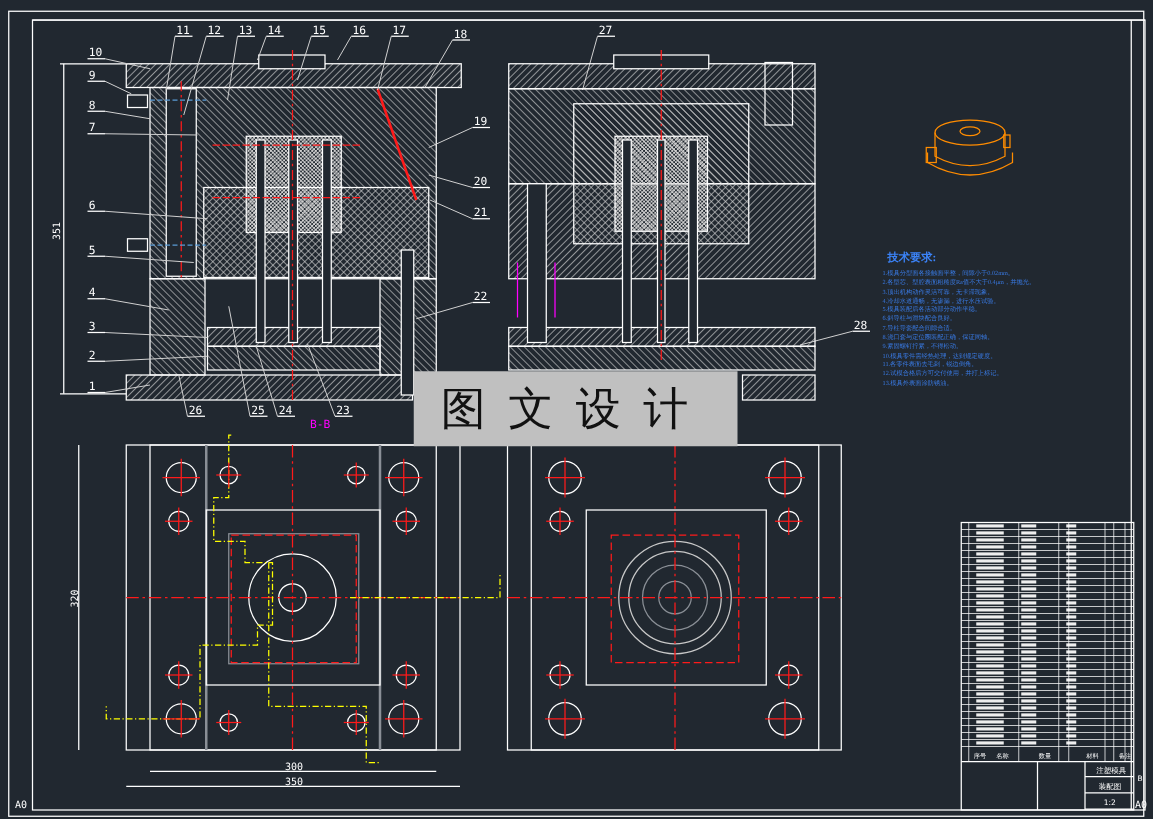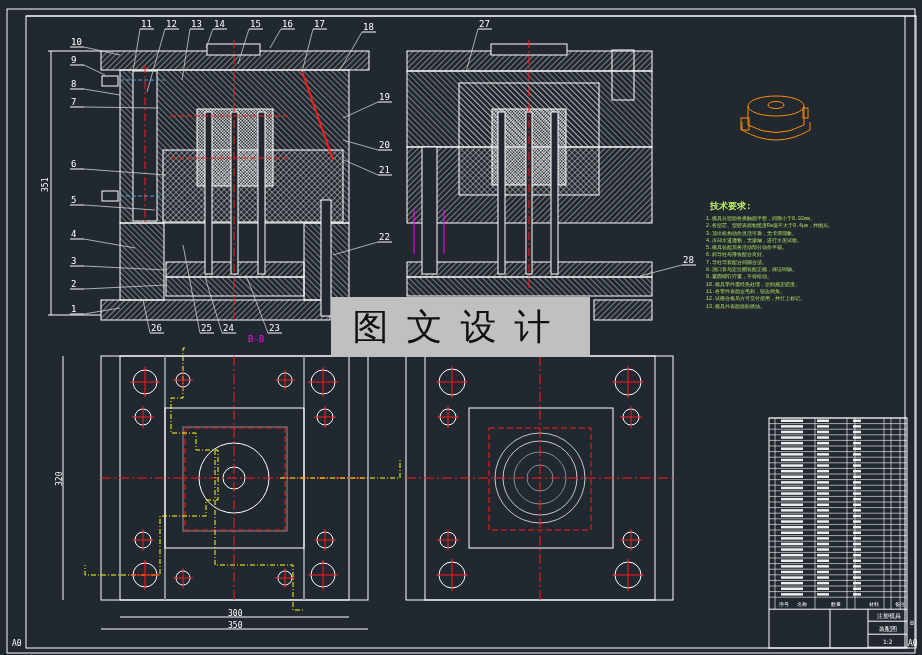--- a/index.html
+++ b/index.html
@@ -3,21 +3,21 @@
 <meta charset="utf-8">
 <style>
   html,body{margin:0;padding:0;background:#212830;}
   body{width:922px;height:655px;position:relative;overflow:hidden;font-family:"DejaVu Sans Mono",monospace;}
   svg{position:absolute;left:0;top:0;}
   .lbl{fill:#ffffff;font-family:"DejaVu Sans Mono",monospace;font-size:9px;}
   .dim{fill:#ffffff;font-family:"DejaVu Sans Mono",monospace;font-size:8px;}
   .wm{position:absolute;left:331px;top:297px;width:259px;height:60px;background:#c0c0c0;
       display:flex;align-items:center;justify-content:center;letter-spacing:18px;
       font-family:Liberation Sans, sans-serif;font-size:36px;color:#111;}
-  .tech{position:absolute;left:706px;top:200px;color:#bef264;font-family:Liberation Mono, monospace;}
+  .tech{position:absolute;left:706px;top:200px;color:#3b82f6;font-family:Liberation Serif, serif;}
   .tech .h{font-size:9px;font-weight:bold;margin-bottom:3px;margin-left:4px;}
   .tech .ln{font-size:5px;line-height:7.3px;white-space:nowrap;opacity:.9}
 </style>
 </head>
 <body>
 
 <svg id="cad" width="922" height="655" viewBox="0 0 922 655">
 
   <rect x="7" y="9" width="908" height="644" fill="none" stroke="#fff" stroke-width="1"></rect>
   <rect x="26" y="16" width="890" height="632" fill="none" stroke="#fff" stroke-width="1"></rect>

